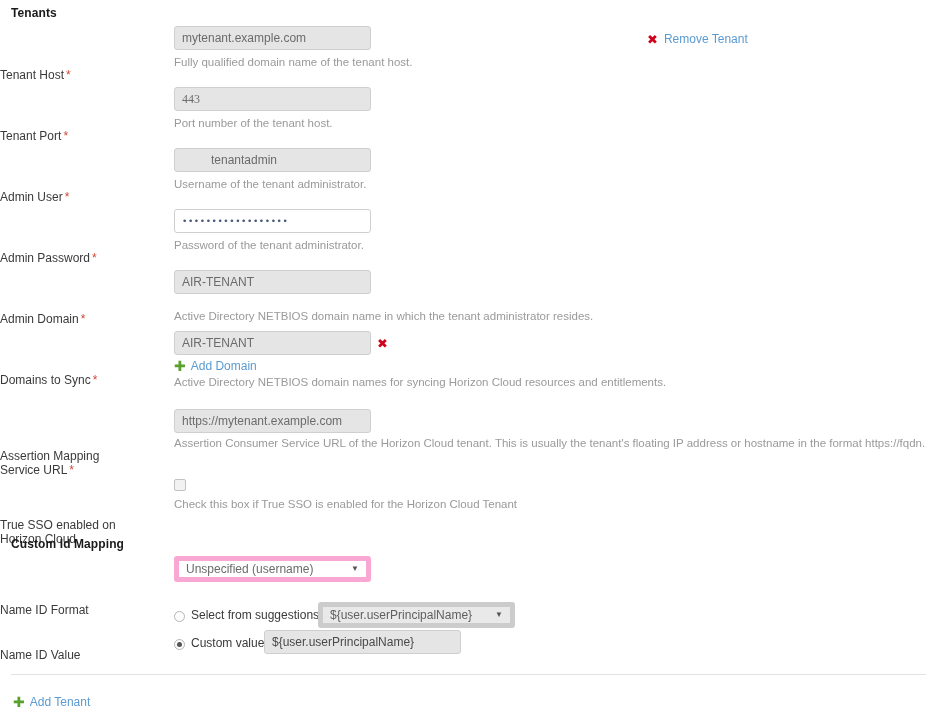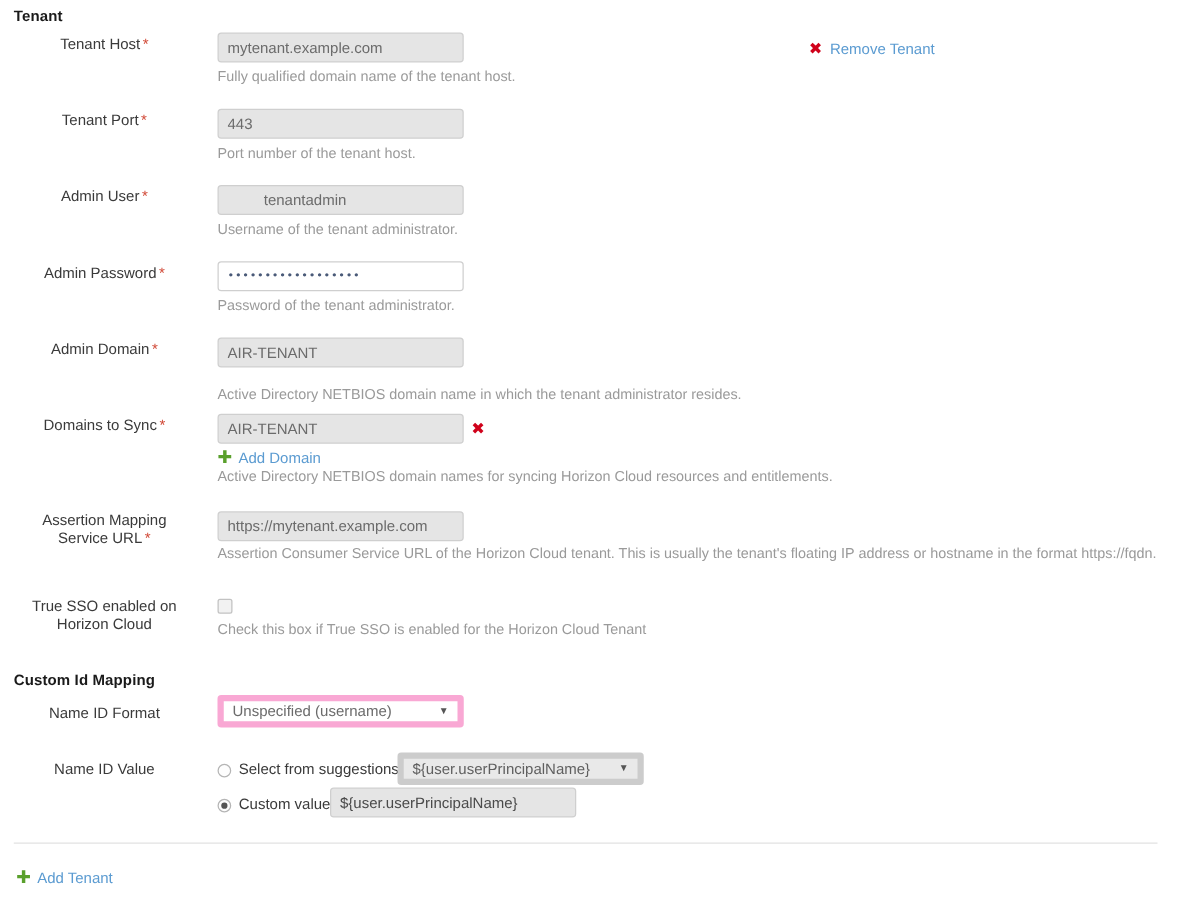--- a/index.html
+++ b/index.html
@@ -28,24 +28,25 @@
   }
   #tenants-heading { position: absolute; left: 11px; top: 6px; }
   #custom-id-heading { position: absolute; left: 11px; top: 537px; }
 
   
   .row { position: absolute; left: 0; width: 945px; }
   .label {
     position: absolute;
     left: 0;
     width: 167px;
-    text-align: center;
+    text-align: left;
     font-size: 12px;
     color: #3a3a3a;
     line-height: 14px;
+    margin-top: 40px;
   }
   .label .req { color: #d14836; margin-left: 2px; }
   .label .l2 { display: block; }
 
   
   .txt {
     position: absolute;
     left: 174px;
     width: 197px;
     height: 24px;
@@ -207,40 +208,40 @@
     width: 915px;
     height: 1px;
     background: #e2e2e2;
   }
 </style>
 </head>
 <body>
 
 <div class="page">
 
-  <div id="tenants-heading" class="section-title">Tenant</div>
+  <div id="tenants-heading" class="section-title">Tenants</div>
 
   <div class="iconlink" style="left:647px; top:32px;">
     <span class="xglyph">✖</span>
     <span class="lbl">Remove Tenant</span>
   </div>
 
   <div class="row" style="top:28px;">
     <div class="label">
       <span>Tenant Host</span><span class="req">*</span>
     </div>
     <input class="txt" style="top: -2px;" type="text" value="mytenant.example.com">
     <div class="hint" style="top:27px;">Fully qualified domain name of the tenant host.</div>
   </div>
 
   <div class="row" style="top:89px;">
     <div class="label">
       <span>Tenant Port</span><span class="req">*</span>
     </div>
-    <input class="txt" style="top: -2px;" type="text" value="443">
+    <input class="txt" style="top: -2px; font-family: Liberation Serif, serif;" type="text" value="443">
     <div class="hint" style="top:27px;">Port number of the tenant host.</div>
   </div>
 
   <div class="row" style="top:150px;">
     <div class="label">
       <span>Admin User</span><span class="req">*</span>
     </div>
     <input class="txt" style="top: -2px; padding-left: 36px;" type="text" value="tenantadmin">
     <div class="hint" style="top:27px;">Username of the tenant administrator.</div>
   </div>

